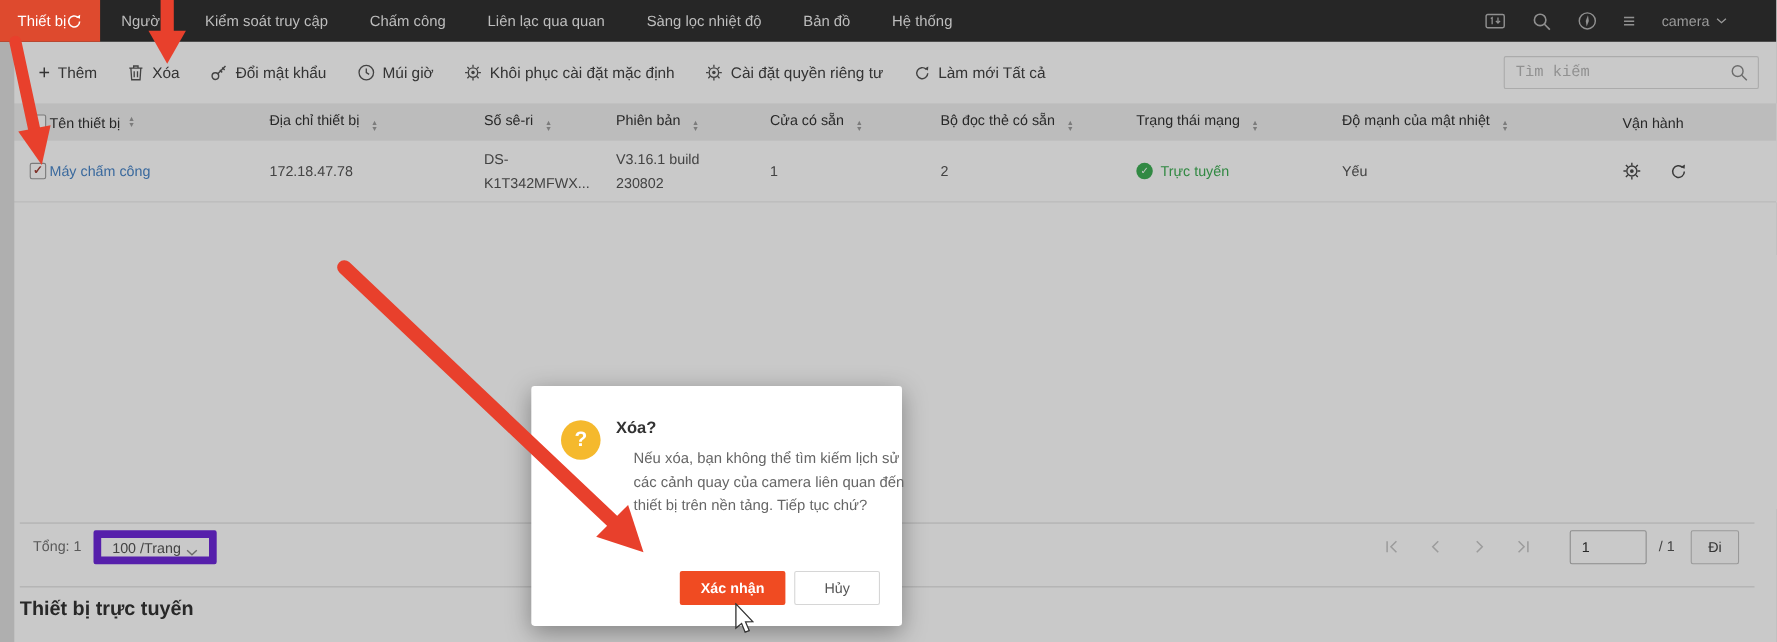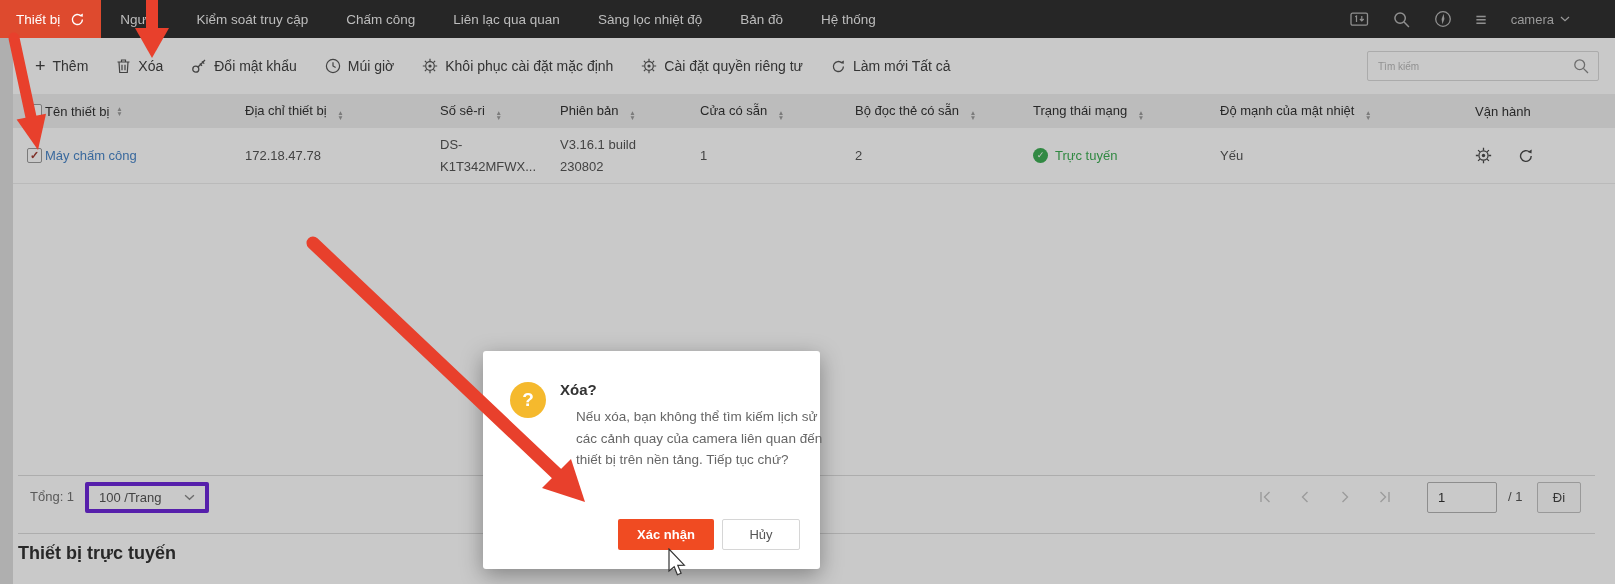--- a/index.html
+++ b/index.html
@@ -2,34 +2,34 @@
 <html style="--accent: #de4a2e; --nav-bg: #262626; --confirm: #f04b22; --warning: #f5b92d; --online: #3fae55; --link: #4a86c8; --arrow: #e8402c;"><head>
 <meta charset="utf-8">
 <style>
 *{margin:0;padding:0;box-sizing:border-box}
 body{font-family:"Liberation Sans",sans-serif;background:#888}
 .screen{position:relative;width:1615px;height:584px;overflow:hidden;background:#fff}
 
 
 .nav{position:absolute;top:0;left:0;right:0;height:38px;background:var(--nav-bg,#262626);display:flex;align-items:stretch;z-index:5}
 .tab{display:flex;align-items:center;padding:0 19px;color:#bdbdbd;font-size:13.5px;cursor:pointer;white-space:nowrap}
-.tab.active{background:var(--accent,#de4a2e);color:#fff;gap:10px;padding:0 16px}
+.tab.active{background:var(--accent,#de4a2e);color:#fff;padding:0 16px}
 .nav-right{margin-left:auto;display:flex;align-items:center;gap:24px;padding-right:45px;color:#909090}
 .nicon{display:flex;align-items:center;cursor:pointer}
 .menu-glyph{font-size:19px;line-height:1;font-style:normal}
 .user{display:flex;align-items:center;gap:6px;color:#9a9a9a;font-size:13px;cursor:pointer}
 
 
 .content{position:absolute;top:38px;left:0;right:0;bottom:0;background:#fff}
 .left-strip{position:absolute;left:0;top:0;width:13px;bottom:0;background:#dfdfdf}
 .toolbar{position:relative;display:flex;align-items:center;height:56px;padding-left:35px;gap:28px}
 .tbtn{display:flex;align-items:center;gap:7px;border:0;background:none;font-family:inherit;font-size:14px;color:#424242;cursor:pointer;white-space:nowrap}
 .tbtn .plus{font-size:18px;line-height:1;font-style:normal}
 .search-box{position:absolute;right:16px;top:13px;width:232px;height:30px;border:1px solid #d9d9d9;border-radius:2px;display:flex;align-items:center;background:#fff}
-.search-box input{flex:1;border:0;outline:none;padding:0 6px 0 10px;font-size:10px;color:#555;background:transparent;font-family:Liberation Sans, sans-serif}
+.search-box input{flex:1;border:0;outline:none;padding:0 6px 0 10px;font-size:14px;color:#555;background:transparent;font-family:Liberation Mono, monospace}
 .search-box input::placeholder{color:#b9b9b9}
 .search-box .mag{margin-right:9px;color:#8a8a8a;display:flex}
 
 
 .thead{display:flex;align-items:center;height:34px;background:#efefef;font-size:13px;font-weight:normal;color:#333}
 .trow{display:flex;align-items:center;min-height:56px;font-size:13px;color:#555;border-bottom:1px solid #ececec;background:#fff}
 .c0{width:45px;flex:none;display:flex;padding-left:27px}
 .c1{width:200px;flex:none;display:flex;align-items:center}
 .c2{width:195px;flex:none}.c3{width:120px;flex:none}.c4{width:140px;flex:none}
 .c5{width:155px;flex:none}.c6{width:178px;flex:none}.c7{width:187px;flex:none}
@@ -44,21 +44,21 @@
 .wrap{display:inline-block;line-height:1.65;word-wrap:break-word}
 .w100{width:102px}.w90{width:92px}
 .status{display:flex;align-items:center;gap:7px;color:var(--online,#3fae55)}
 .status .dot{width:15px;height:15px;border-radius:50%;background:var(--online,#3fae55);display:flex;align-items:center;justify-content:center}
 .status .dot i{font-style:normal;color:#fff;font-size:9px;line-height:1}
 .op-icon{color:#4a4a4a;display:flex;cursor:pointer;background:none;border:0}
 
 
 .divider{position:absolute;top:437px;left:18px;right:20px;border-top:1px solid #dcdcdc}
 .total{position:absolute;left:30px;top:451px;font-size:13px;color:#737373}
-.perpage{position:absolute;left:85px;top:444px;width:124px;height:31px;border:4px solid #6d28d9;border-radius:2px;display:flex;align-items:center;justify-content:space-between;padding:0 10px;font-size:13px;color:#555;background:#fff;cursor:pointer}
+.perpage{position:absolute;left:85px;top:444px;width:112px;height:31px;border:7px solid #6d28d9;border-radius:2px;display:flex;align-items:flex-end;justify-content:space-between;padding:0 10px;font-size:13px;color:#555;background:#fff;cursor:pointer}
 .perpage .chev{color:#888;display:flex}
 .pg-btn{position:absolute;top:450px;width:18px;height:18px;color:#c6c6c6;display:flex;align-items:center;justify-content:center;background:none;border:0;cursor:default}
 .page-input{position:absolute;left:1427px;top:444px;width:70px;height:31px;border:1px solid #b3b3b3;border-radius:2px;background:#fff;font-size:13px;color:#333;padding:0 10px;font-family:inherit;outline:none}
 .of-total{position:absolute;left:1508px;top:451px;font-size:13px;color:#555}
 .go-btn{position:absolute;left:1537px;top:444px;width:44px;height:31px;border:1px solid #c3c3c3;border-radius:2px;background:#fbfbfb;font-size:13px;color:#444;font-family:inherit;cursor:pointer}
 
 .divider2{position:absolute;top:495px;left:18px;right:20px;border-top:1px solid #dcdcdc}
 .section-title{position:absolute;left:18px;top:505px;font-size:18px;font-weight:bold;color:#333}
 
 

